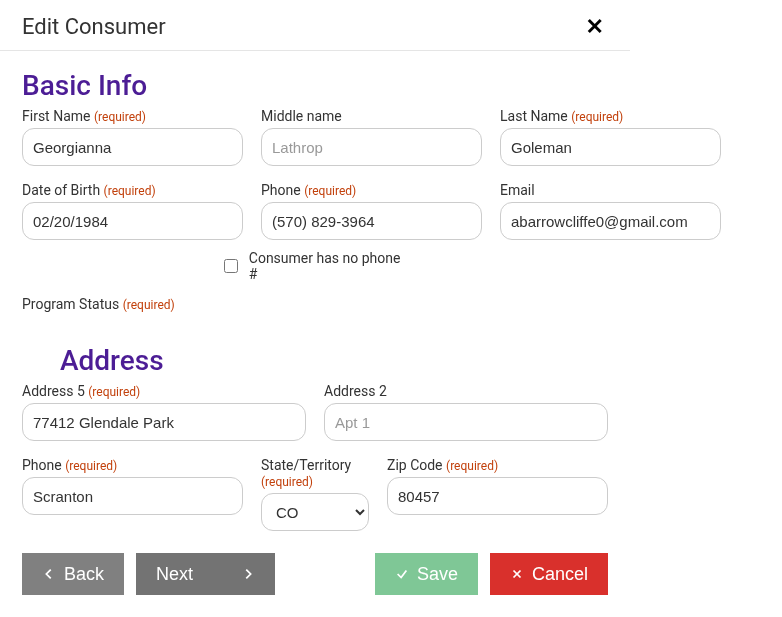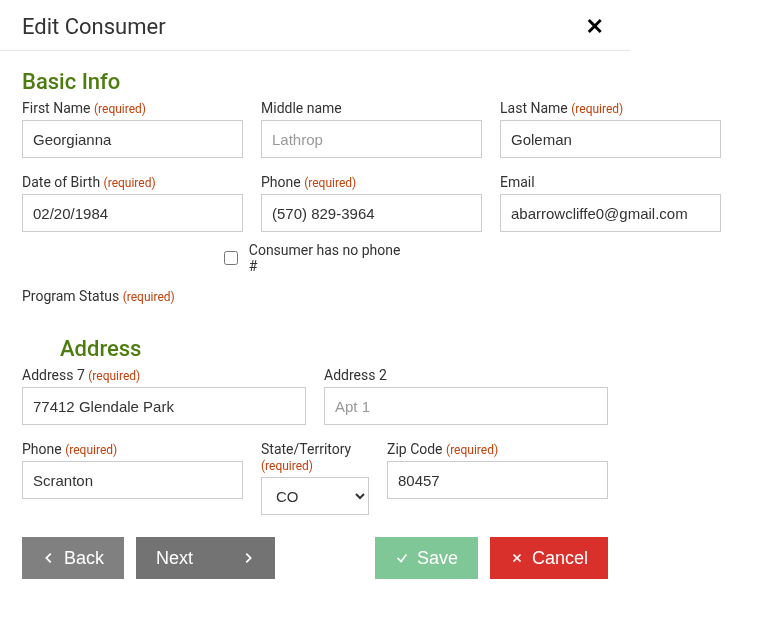--- a/index.html
+++ b/index.html
@@ -30,24 +30,24 @@
     line-height: 1;
     cursor: pointer;
     font-weight: 700;
     color: #000;
     padding: 2px 4px;
   }
   .content {
     padding: 18px 22px 22px 22px;
   }
   .section-heading {
-    font-size: 22px;
+    font-size: 28px;
     font-weight: 500;
     margin: 0 0 6px 0;
-    color: #4d7c0f;
+    color: #4c1d95;
   }
   .address-heading { margin-top: 28px; margin-left: 38px; }
   .row {
     display: flex;
     gap: 18px;
     margin-bottom: 16px;
   }
   .field {
     flex: 1;
     display: flex;
@@ -60,21 +60,21 @@
     margin-bottom: 4px;
   }
   .req {
     color: #c2410c;
     font-size: 12px;
   }
   input[type="text"], select {
     height: 38px;
     padding: 6px 10px;
     border: 1px solid #ccc;
-    border-radius: 0;
+    border-radius: 12px;
     font-size: 15px;
     color: #333;
     background: #fff;
   }
   input[type="text"]::placeholder { color: #999; }
   select {
     appearance: auto;
   }
   .checkbox-row {
     display: flex;
@@ -197,21 +197,21 @@
           <span class="req">(required)</span>
         </label>
       </div>
     </div>
 
     <div class="section-heading address-heading">Address</div>
 
     <div class="row">
       <div class="field">
         <label class="flabel">
-          <span>Address 7</span>
+          <span>Address 5</span>
           <span class="req">(required)</span>
         </label>
         <input type="text" value="77412 Glendale Park" style="">
       </div>
       <div class="field">
         <label class="flabel">
           <span>Address 2</span>
         </label>
         <input type="text" placeholder="Apt 1" style="">
       </div>

